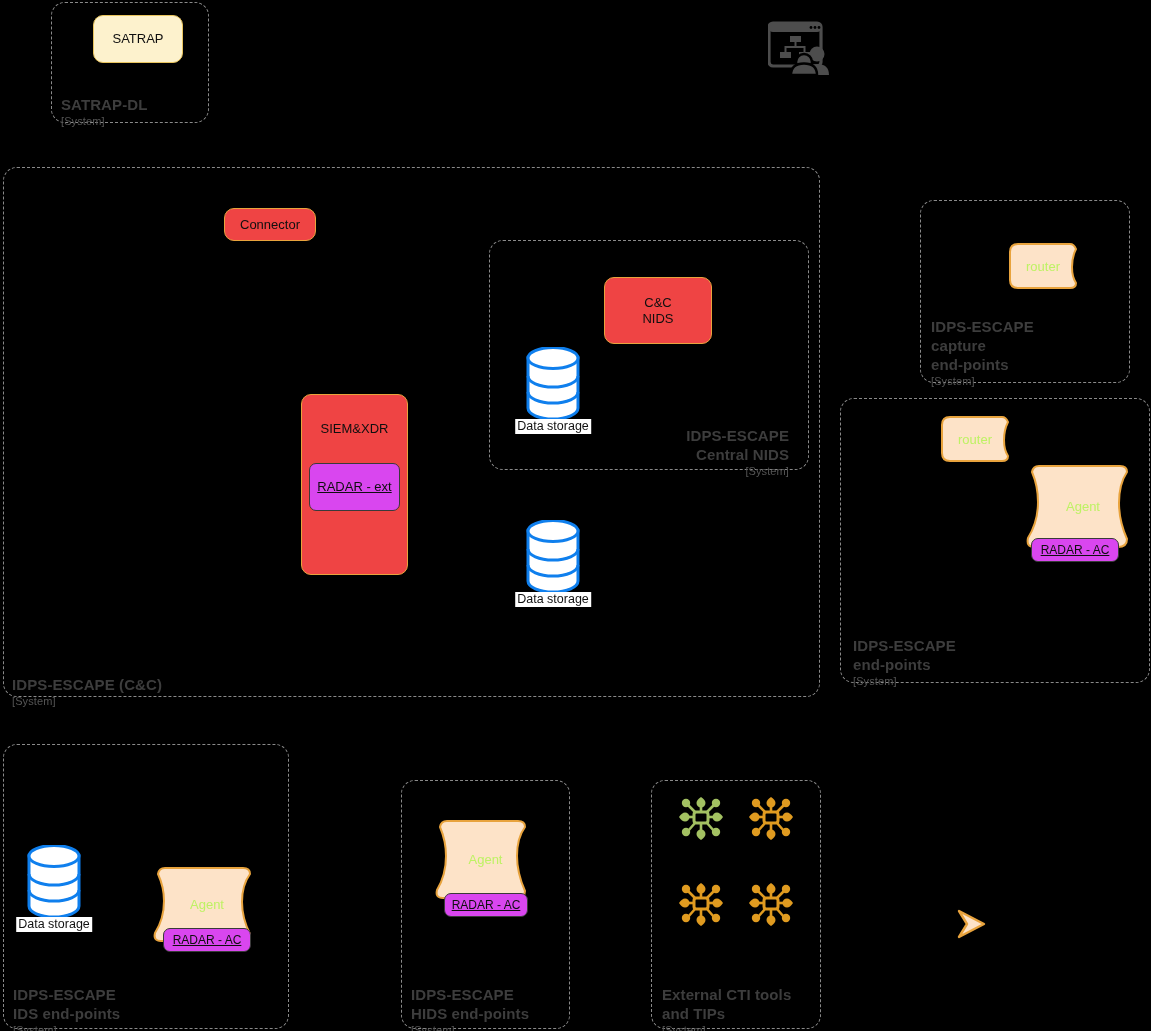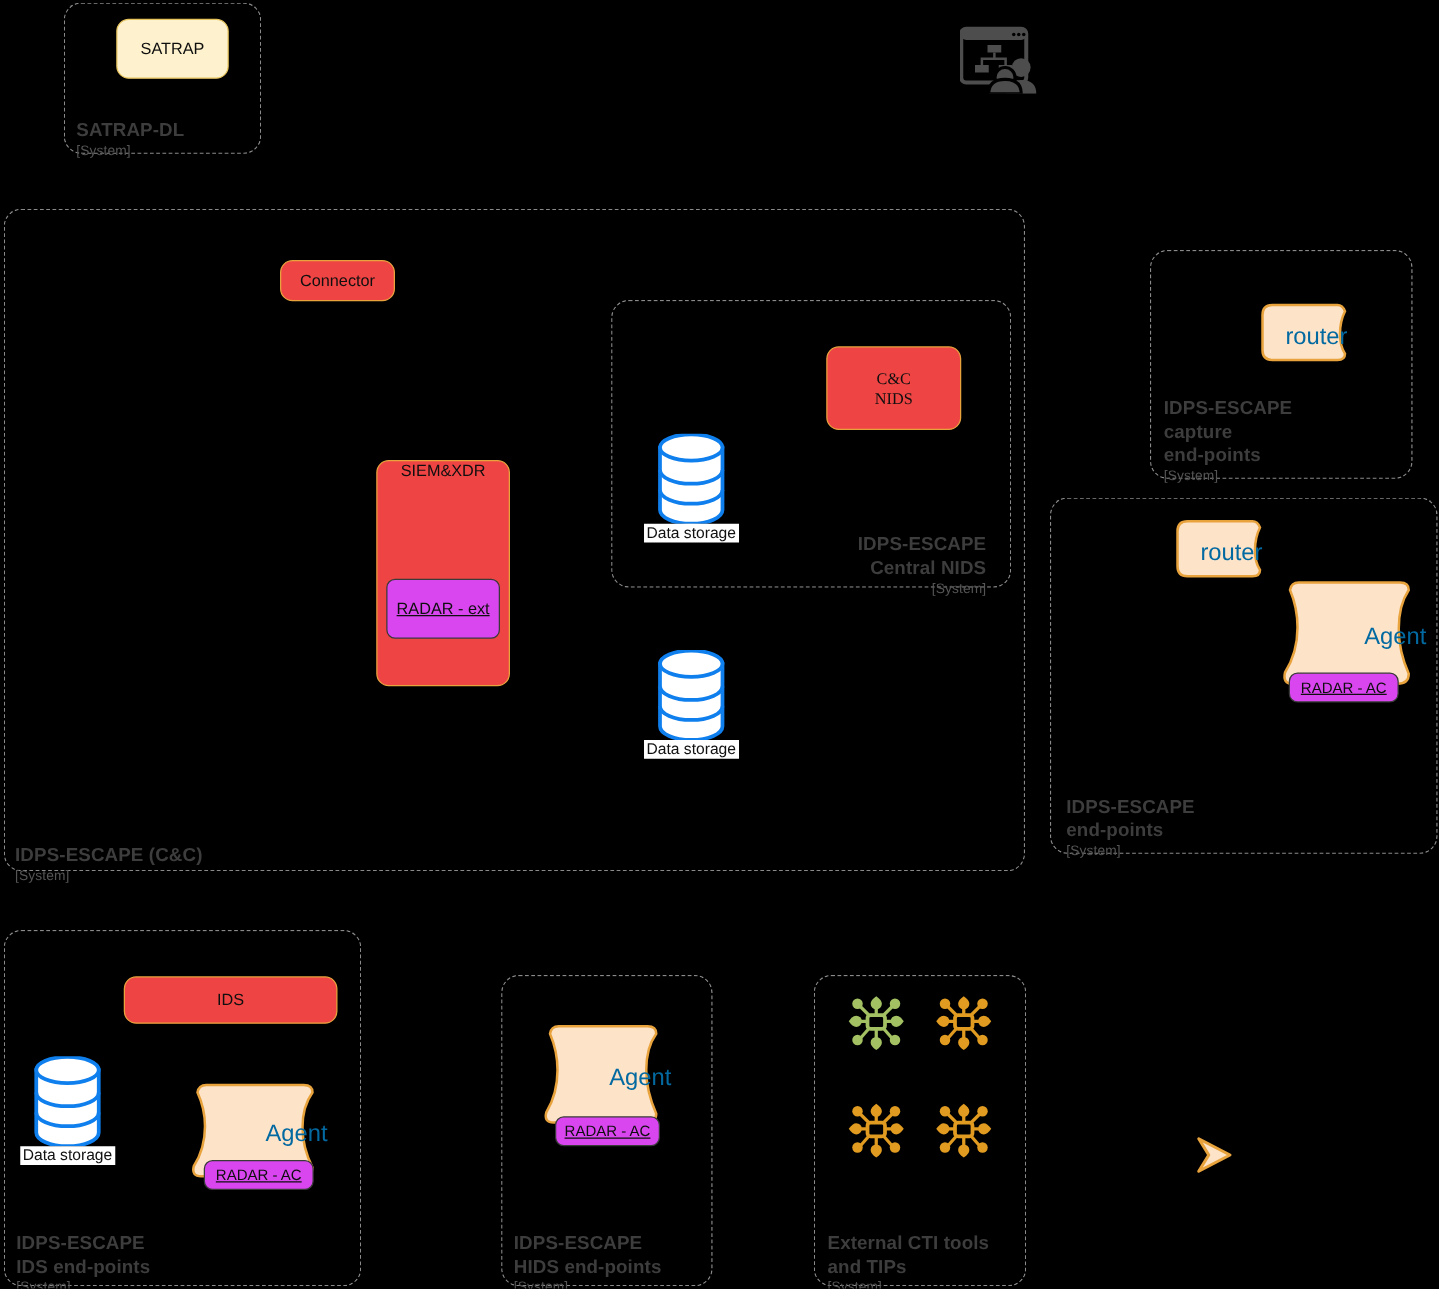--- a/index.html
+++ b/index.html
@@ -73,33 +73,35 @@
     border-radius: 7px;
     text-decoration: underline;
   }
   .box.green-plain {
     background: #cae59a;
     border: none;
     border-radius: 10px;
   }
   .box.tall-top {
     align-items: flex-start;
+    padding-top: 26px;
+    margin-top: 26px;
   }
 
   
   .wavy {
     position: absolute;
   }
   .wavy svg { display: block; overflow: visible; }
   .wavy .wlabel {
     position: absolute;
     width: 100%;
-    text-align: right;
-    font-size: 19px;
-    color: #0369a1;
+    text-align: center;
+    font-size: 13px;
+    color: #bef264;
     pointer-events: none;
   }
 
   
   .cube { position: absolute; }
   .cube svg { display: block; }
   .cube .cube-label {
     position: absolute;
     width: 100%;
     text-align: center;
@@ -200,21 +202,21 @@
     <div class="cyl-label" style="top:72px;">Data storage</div>
   </div>
 
   <div class="boundary" style="left:489px; top:240px; width:320px; height:230px;"></div>
   <div class="boundary-label lbl-right" style="left:489px; top:407px; width:310px; padding-right:10px; box-sizing:border-box;">
     <span>IDPS-ESCAPE
 Central NIDS</span>
     <span class="sys">[System]</span>
   </div>
 
-  <div class="box peach" style="left:661px; top:277px; width:108px; height:67px;font-family:Liberation Serif, serif;">
+  <div class="box peach" style="left:604px; top:277px; width:108px; height:67px;">
     <span>C&amp;C
 NIDS</span>
   </div>
 
   <div class="cylinder" style="left:526px; top:347px; width:54px; height:72px;">
     <svg width="54" height="72" viewBox="0 0 54 72">
       <path d="M2 11 v50 a25 11 0 0 0 50 0 v-50 z" fill="#ffffff" stroke="#0f7fed" stroke-width="3"></path>
       <ellipse cx="27" cy="11" rx="25" ry="10.5" fill="#ffffff" stroke="#0f7fed" stroke-width="3"></ellipse>
       <path d="M2 29 a25 11 0 0 0 50 0" fill="none" stroke="#0f7fed" stroke-width="3"></path>
       <path d="M2 45 a25 11 0 0 0 50 0" fill="none" stroke="#0f7fed" stroke-width="3"></path>
@@ -262,23 +264,20 @@
     <span>RADAR - AC</span>
   </div>
 
   <div class="boundary" style="left:3px; top:744px; width:286px; height:285px;"></div>
   <div class="boundary-label" style="left:13px; top:966px; width:260px;">
     <span>IDPS-ESCAPE
 IDS end-points</span>
     <span class="sys">[System]</span>
   </div>
 
-  <div class="box peach" style="left:99px; top:781px; width:171px; height:38px;">
-    <span>IDS</span>
-  </div>
 
   <div class="cylinder" style="left:27px; top:845px; width:54px; height:72px;">
     <svg width="54" height="72" viewBox="0 0 54 72">
       <path d="M2 11 v50 a25 11 0 0 0 50 0 v-50 z" fill="#ffffff" stroke="#0f7fed" stroke-width="3"></path>
       <ellipse cx="27" cy="11" rx="25" ry="10.5" fill="#ffffff" stroke="#0f7fed" stroke-width="3"></ellipse>
       <path d="M2 29 a25 11 0 0 0 50 0" fill="none" stroke="#0f7fed" stroke-width="3"></path>
       <path d="M2 45 a25 11 0 0 0 50 0" fill="none" stroke="#0f7fed" stroke-width="3"></path>
     </svg>
     <div class="cyl-label" style="top:72px;">Data storage</div>
   </div>

